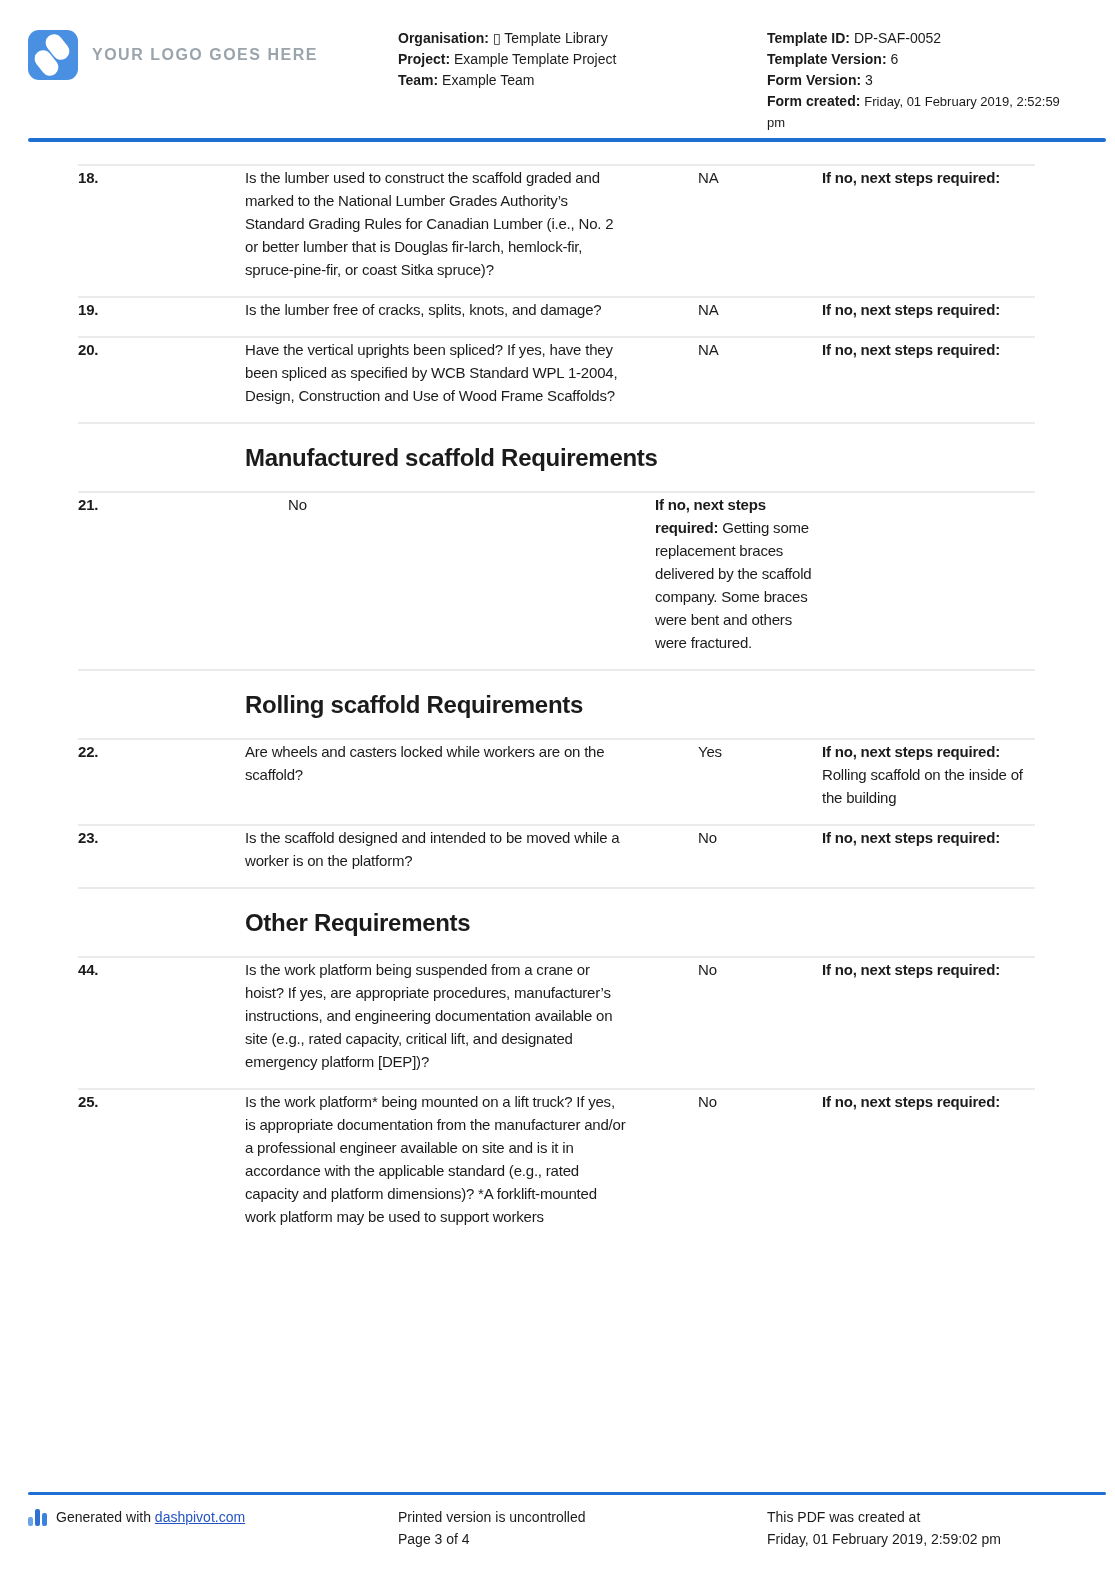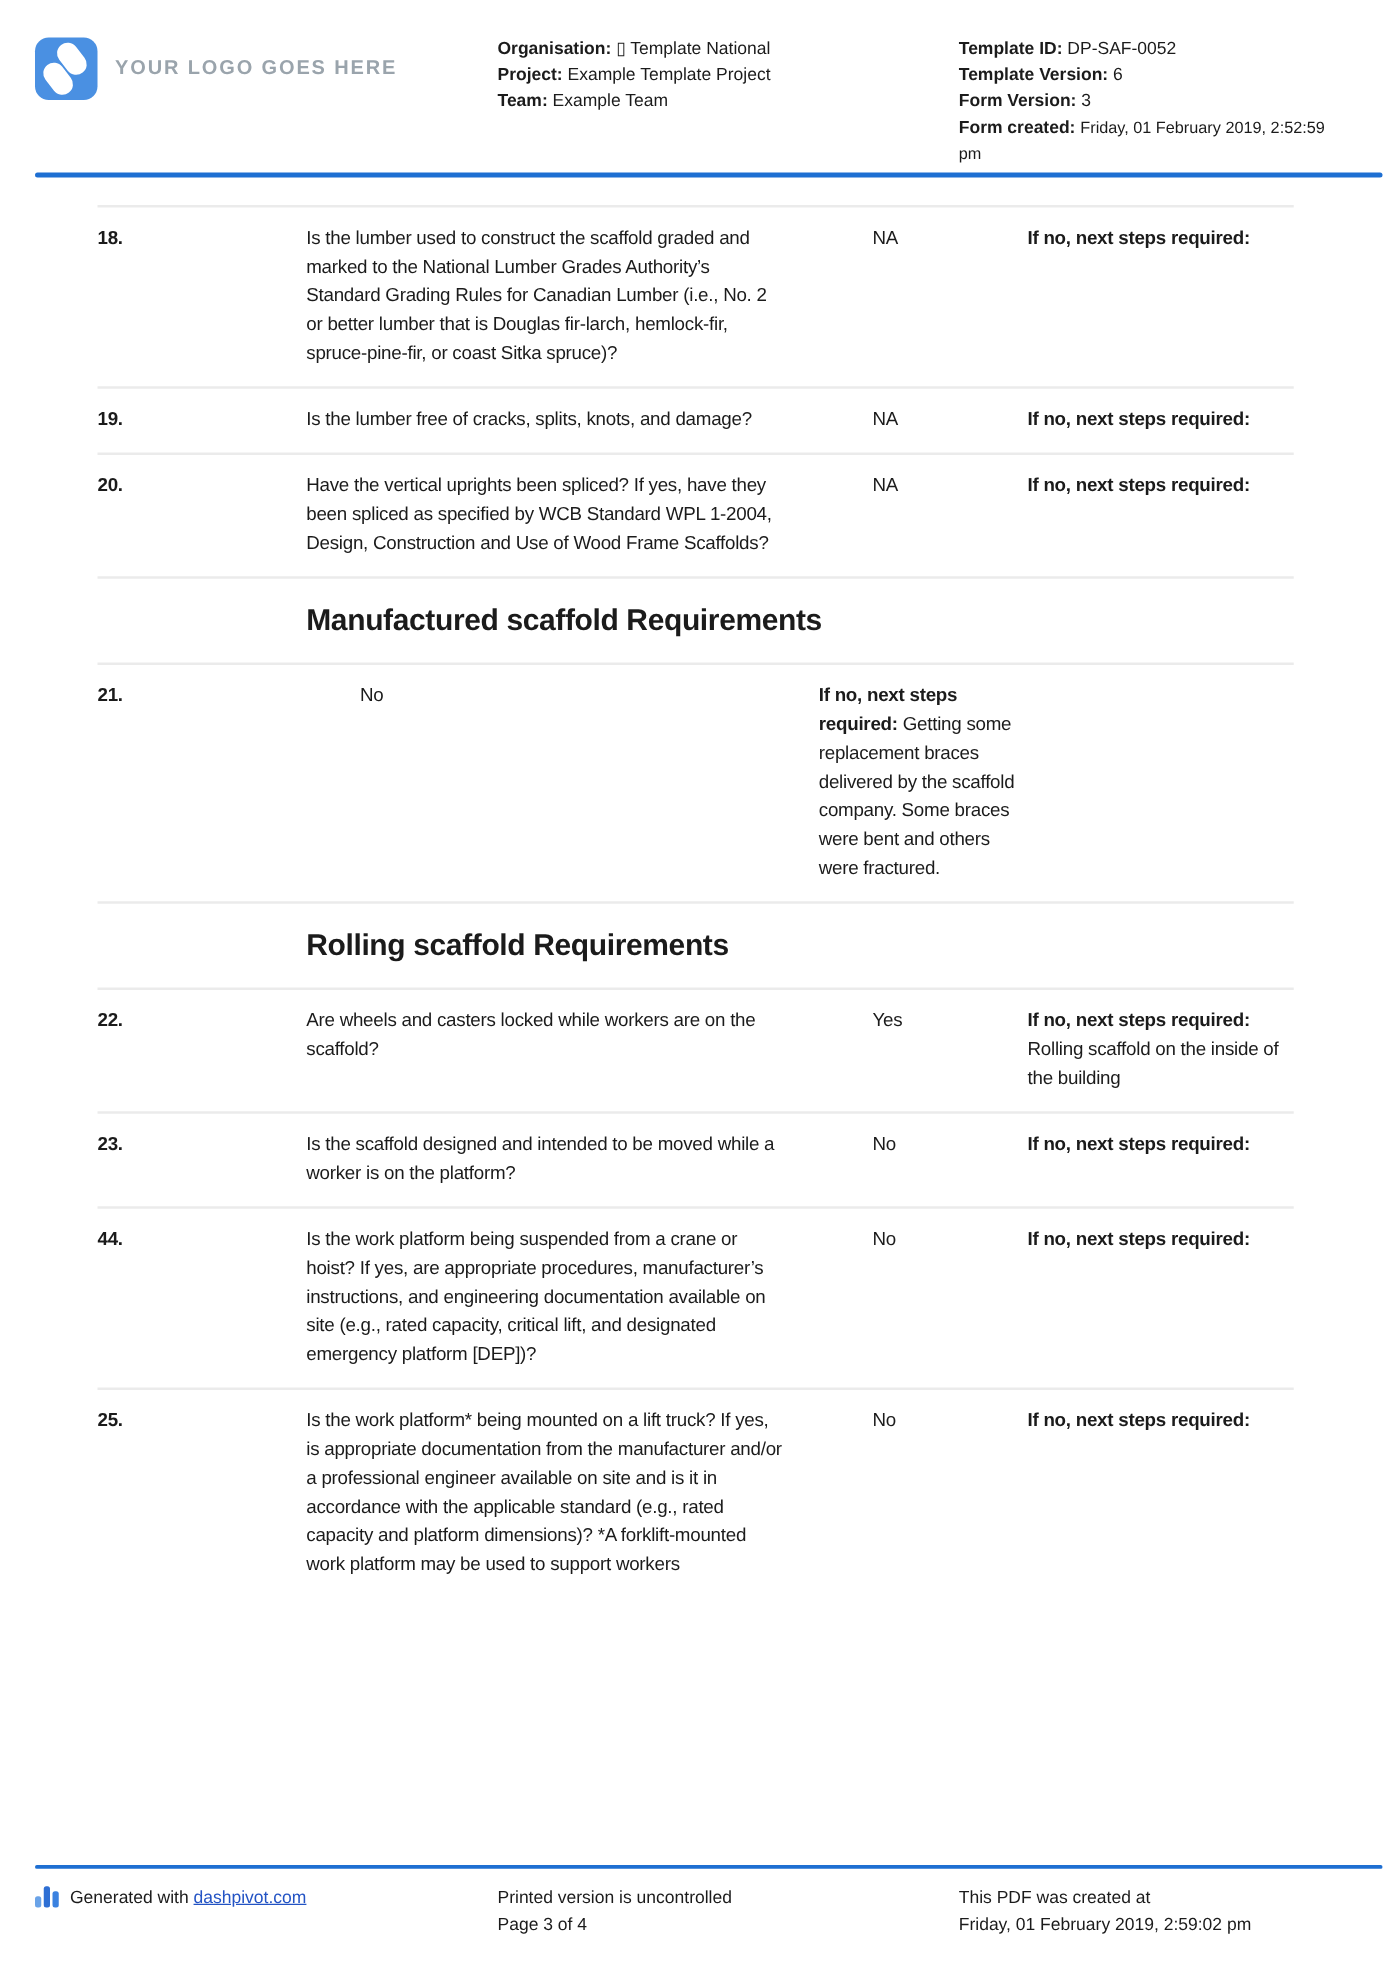--- a/index.html
+++ b/index.html
@@ -45,21 +45,21 @@
   }
 
   
   .table{
     position:absolute;left:78px;top:164px;width:957px;
     font-size:15px;line-height:23px;letter-spacing:-0.2px;
   }
   .t-item{border-top:2px solid var(--rule-gray);}
   .t-row{
     display:grid;grid-template-columns:167px 410px 167px 1fr;
-    align-items:start;padding:13px 0 15px 0;
+    align-items:start;padding:0 0 15px 0;
   }
   .cell-num{font-weight:bold;}
   .cell-q{padding-right:28px;}
   .cell-a{padding-right:10px;margin-left:43px;}
   .cell-next .b{font-weight:bold;}
   .t-heading{
     padding:19px 0 18px 167px;
     font-size:24px;font-weight:bold;letter-spacing:-0.3px;line-height:30px;
   }
 
@@ -85,21 +85,21 @@
 
 <div class="hdr-logo">
   <div class="logo-square">
     <span class="pill p1"></span>
     <span class="pill p2"></span>
   </div>
   <div class="logo-text">YOUR LOGO GOES HERE</div>
 </div>
 
 <div class="hdr-block mid">
-  <div><span class="b">Organisation:</span> <span>▯ Template National</span></div>
+  <div><span class="b">Organisation:</span> <span>▯ Template Library</span></div>
   <div><span class="b">Project:</span> <span>Example Template Project</span></div>
   <div><span class="b">Team:</span> <span>Example Team</span></div>
 </div>
 
 <div class="hdr-block right">
   <div><span class="b">Template ID:</span> <span>DP-SAF-0052</span></div>
   <div><span class="b">Template Version:</span> <span>6</span></div>
   <div><span class="b">Form Version:</span> <span>3</span></div>
   <div><span class="b">Form created:</span> <span class="small">Friday, 01 February 2019, 2:52:59 pm</span></div>
 </div>
@@ -155,20 +155,21 @@
   </div>
     <div class="t-item t-row">
     <div class="cell-num">23.</div>
     <div class="cell-q">Is the scaffold designed and intended to be moved while a worker is on the platform?</div>
     <div class="cell-a">No</div>
     <div class="cell-next">
       <span class="b">If no, next steps required:</span>
       <span></span>
     </div>
   </div>
+    <div class="t-item t-heading">Other Requirements</div>
     <div class="t-item t-row">
     <div class="cell-num">44.</div>
     <div class="cell-q">Is the work platform being suspended from a crane or hoist? If yes, are appropriate procedures, manufacturer’s instructions, and engineering documentation available on site (e.g., rated capacity, critical lift, and designated emergency platform [DEP])?</div>
     <div class="cell-a">No</div>
     <div class="cell-next">
       <span class="b">If no, next steps required:</span>
       <span></span>
     </div>
   </div>
     <div class="t-item t-row">

